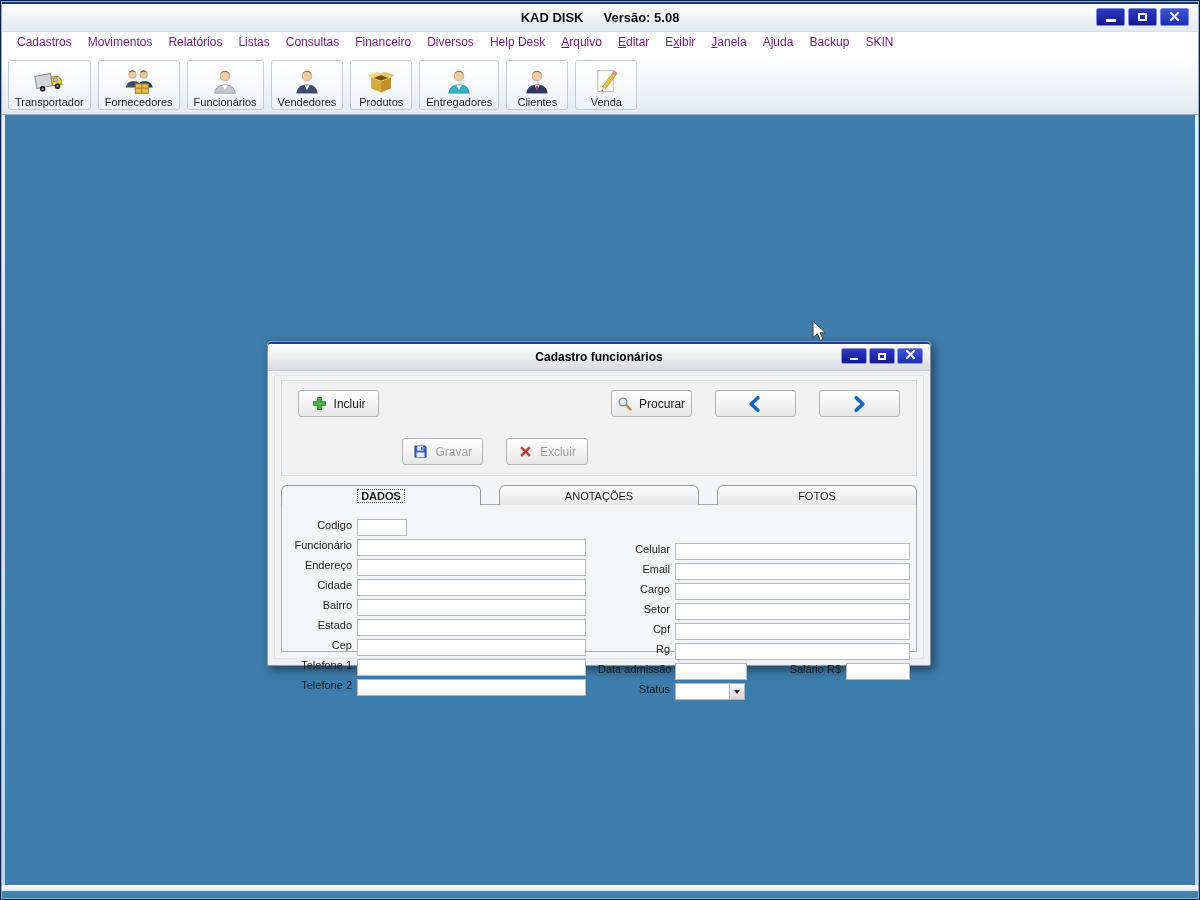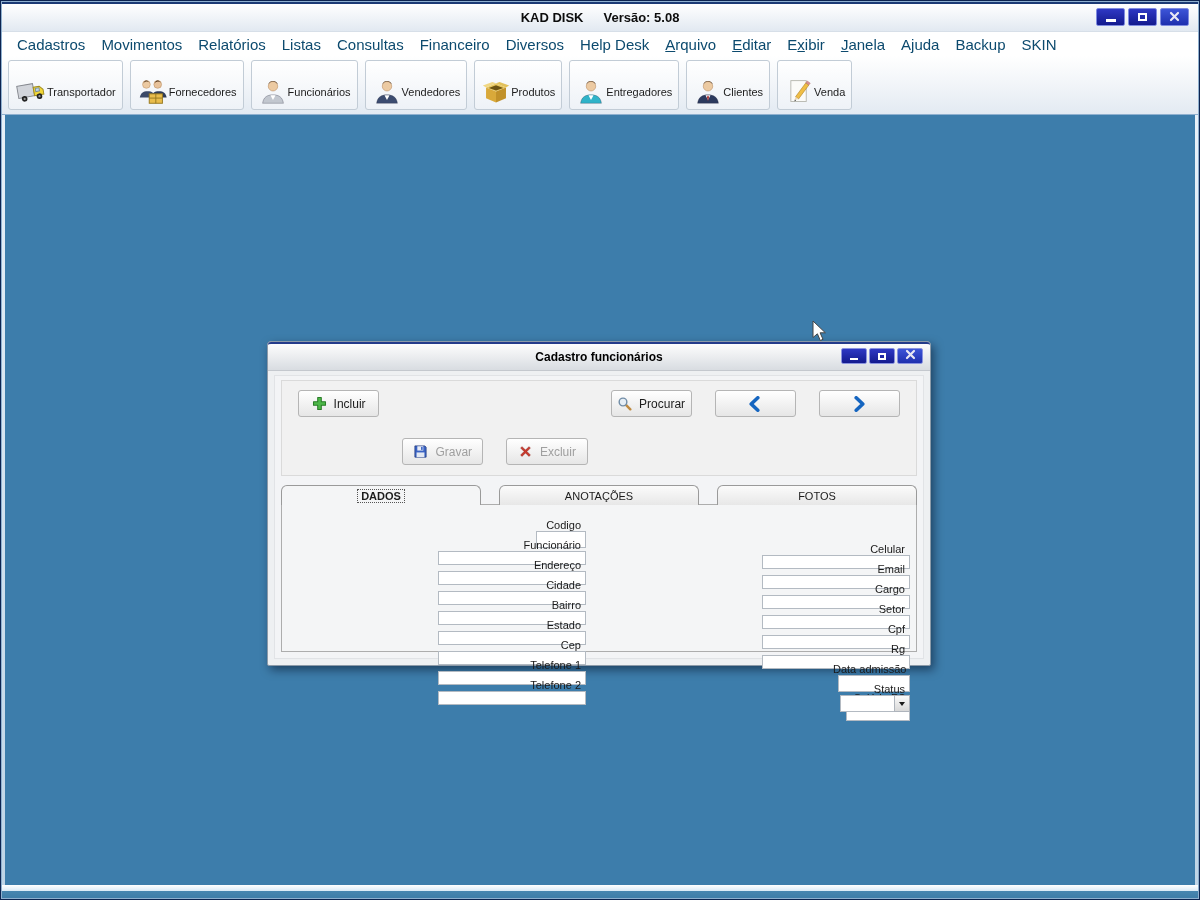--- a/index.html
+++ b/index.html
@@ -13,26 +13,26 @@
 
   
   .titlebar{height:27px;flex:none;background:linear-gradient(#ffffff,#e2e9f1);border-top:2px solid #1c3a75;border-bottom:1px solid #d7dfe8;position:relative;display:flex;align-items:center;justify-content:center;gap:20px;font-size:13px;font-weight:bold;color:#0d0d0d;}
   .win-controls{position:absolute;right:9px;top:4px;display:flex;gap:3px;}
   .win-btn{width:27px;height:16px;border-radius:2px;border:1px solid #7f8be0;background:linear-gradient(#2e38c4,#131a8e);display:flex;align-items:center;justify-content:center;}
   .win-btn.close{background:linear-gradient(#3d55d8,#1e2fae);}
   .glyph-min{width:10px;height:3px;background:#fff;margin-top:7px;}
   .glyph-max{width:9px;height:8px;border:2px solid #fff;box-sizing:border-box;}
 
   
-  .menubar{height:24px;flex:none;background:#ffffff;display:flex;align-items:center;padding:0 7px;font-size:15px;color:#0c4a6e;}
+  .menubar{height:24px;flex:none;background:#ffffff;display:flex;align-items:flex-start;padding:0 7px;font-size:12px;color:#701a75;}
   .menu-item{padding:3px 8px;white-space:nowrap;}
 
   
   .toolbar{height:58px;flex:none;background:linear-gradient(#ffffff,#e3eaf2);display:flex;align-items:center;gap:7px;padding:0 6px;border-bottom:1px solid #8fb0cf;}
-  .tool-btn{min-width:62px;height:50px;padding:15px 6px 2px;border:1px solid #c2ccd6;border-radius:3px;background:linear-gradient(#ffffff,#eef2f7);display:flex;flex-direction:row;align-items:center;justify-content:space-between;box-sizing:border-box;}
+  .tool-btn{min-width:62px;height:50px;padding:6px 6px 2px;border:1px solid #c2ccd6;border-radius:3px;background:linear-gradient(#ffffff,#eef2f7);display:flex;flex-direction:column;align-items:center;justify-content:space-between;box-sizing:border-box;}
   .tool-icon{height:30px;display:flex;align-items:center;}
   .tool-label{font-size:11px;color:#1c1c1c;white-space:nowrap;}
 
   
   .client{flex:1;margin:0 3px;background:var(--desktop);position:relative;overflow:hidden;}
   .frame-bottom{flex:none;height:13px;background:linear-gradient(180deg,#ffffff 0%,#dcebf6 44%,#4886b0 46%,#3f7da8 100%);}
 
   
   .dialog{position:absolute;left:262px;top:226px;width:664px;height:325px;background:#eef0f2;border:1px solid #8c9aa8;border-radius:4px 4px 2px 2px;box-shadow:3px 4px 10px rgba(0,10,30,.5);display:flex;flex-direction:column;box-sizing:border-box;}
   .dlg-titlebar{height:26px;flex:none;border-radius:3px 3px 0 0;background:linear-gradient(#fdfdfd,#d8dce1);border-top:2px solid #243b8a;border-bottom:1px solid #c4c8ce;display:flex;align-items:center;justify-content:center;font-weight:bold;font-size:12px;color:#000;position:relative;}
@@ -50,21 +50,21 @@
 
   .dlg-tabs{display:flex;gap:18px;margin-top:9px;flex:none;position:relative;z-index:2;}
   .tab{flex:1;height:19px;border:1px solid #9a9a9a;border-bottom:none;border-radius:6px 6px 0 0;background:linear-gradient(#fbfbfb,#e7e7e7);display:flex;align-items:center;justify-content:center;font-size:11px;color:#1c1c1c;}
   .tab.active{background:#f4f5f6;font-weight:bold;}
   .tab.active .tab-label{outline:1px dotted #555;padding:0 3px;}
 
   .tab-panel{flex:1;border:1px solid #adadad;margin-top:-1px;background:#f4f5f6;position:relative;z-index:1;}
 
   .col-left{position:absolute;left:8px;top:14px;width:296px;}
   .col-right{position:absolute;left:316px;top:38px;width:312px;}
-  .frow{display:flex;align-items:flex-end;height:20px;flex-direction:column;}
+  .frow{display:flex;align-items:flex-start;height:20px;}
   .flabel{flex:none;width:62px;text-align:right;padding-right:5px;font-size:11px;color:#1a1a1a;white-space:nowrap;}
   .col-right .flabel{width:72px;}
   .finput{flex:1;height:15px;border:1px solid #b3bac2;background:#fff;font-size:11px;padding:0 2px;font-family:"Liberation Sans",sans-serif;min-width:0;}
   .finput.w-small{flex:none;width:44px;}
   .finput.w-date{flex:none;width:66px;}
   .finput.w-money{flex:none;width:58px;}
   .sal-label{margin-left:auto;font-size:11px;color:#1a1a1a;padding-right:5px;white-space:nowrap;}
   .combo{display:flex;flex:none;width:70px;}
   .combo .finput{flex:1;border-right:none;}
   .combo-btn{flex:none;width:16px;height:17px;box-sizing:border-box;border:1px solid #aeb4bc;background:linear-gradient(#fafafa,#d8d8d8);display:flex;align-items:center;justify-content:center;}

